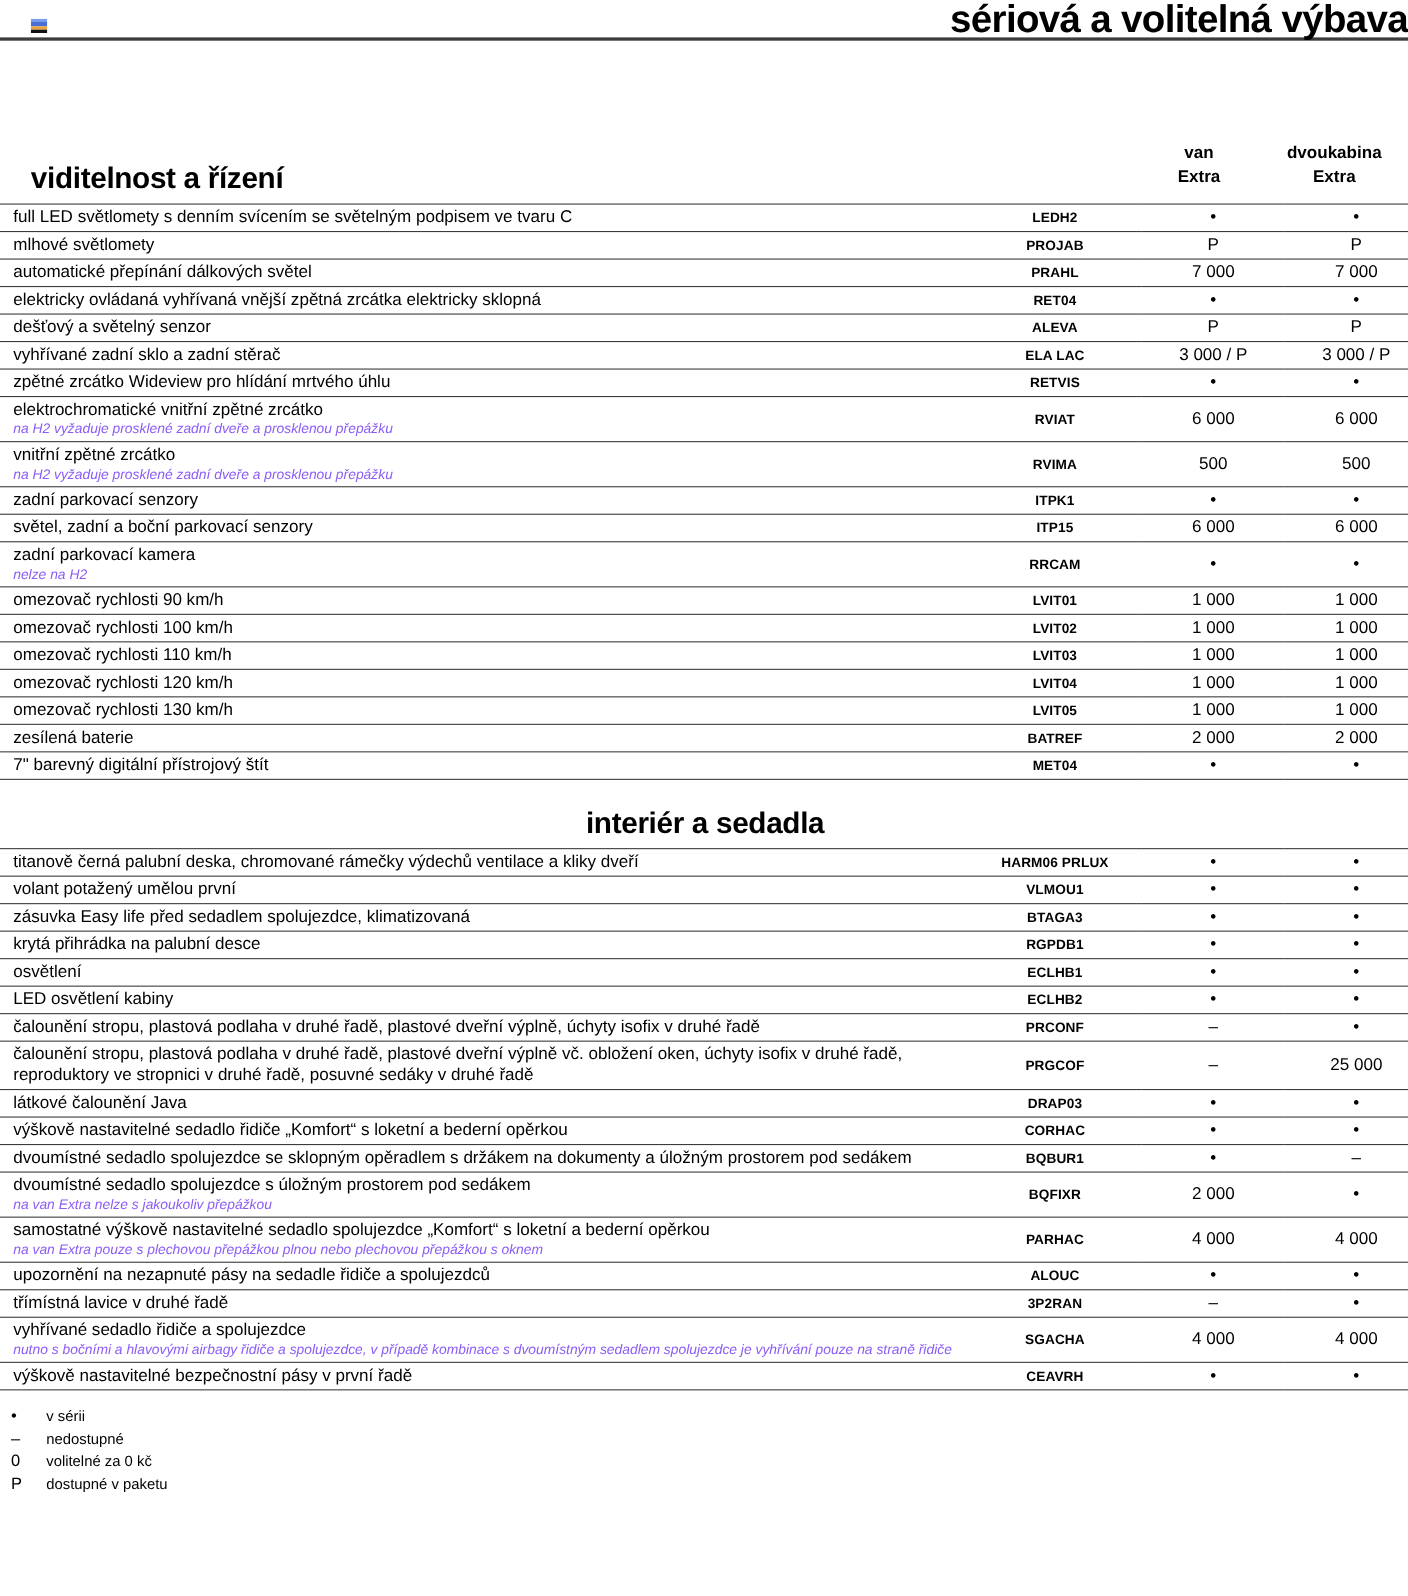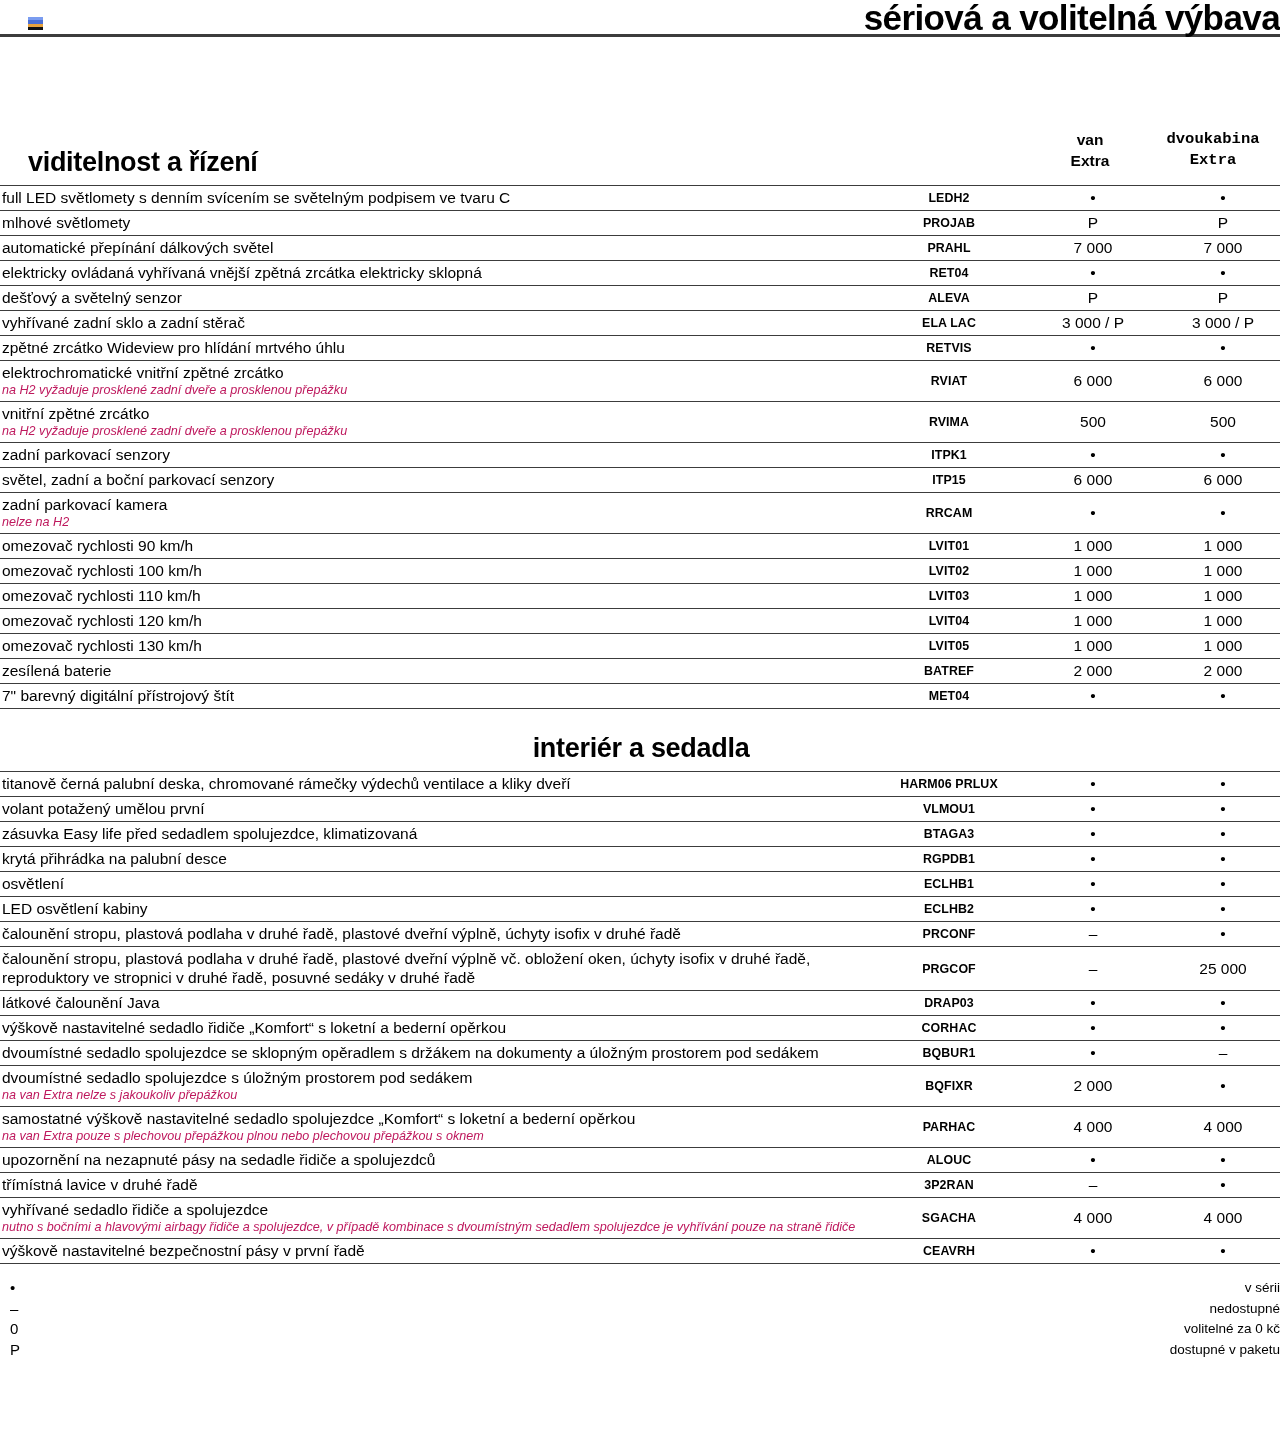--- a/index.html
+++ b/index.html
@@ -58,21 +58,21 @@
   .col-head {
     position: absolute;
     top: 92px;
     text-align: center;
     font-size: 15.5px;
     font-weight: bold;
     line-height: 21px;
   }
   .col-head .l2 { display: block; }
   .col-head-van { left: 1020px; width: 140px; }
-  .col-head-dk  { left: 1146px; width: 134px; font-family: Liberation Mono, monospace; }
+  .col-head-dk  { left: 1146px; width: 134px; }
 
   
   .section-title {
     font-size: 27px;
     font-weight: bold;
     letter-spacing: -0.3px;
     padding: 0 0 6px 2px;
     margin: 0;
     line-height: 34px;
   }
@@ -86,21 +86,21 @@
   }
   table.spec tr { border-bottom: 1.6px solid #3c3c3c; }
   table.spec tr.first-row { border-top: 1.6px solid #3c3c3c; }
 
   td {
     padding: 0;
     vertical-align: middle;
   }
   td.c-name {
     width: 862px;
-    padding: 2px 6px 3px 2px;
+    padding: 2px 6px 3px 12px;
     font-size: 15.5px;
     line-height: 19px;
   }
   td.c-code {
     width: 158px;
     text-align: center;
     font-size: 12.4px;
     font-weight: bold;
     letter-spacing: 0.1px;
     margin-top: 40px;
@@ -111,35 +111,35 @@
     font-size: 15.5px;
     white-space: nowrap;
   }
   td.c-val.last { width: 130px; }
 
   .sub {
     display: block;
     font-size: 12.6px;
     font-style: italic;
     line-height: 16px;
-    color: #be185d;
+    color: #8b5cf6;
     margin-top: 0px;
   }
   .nm { display: block; }
 
   
   .legend {
     margin-top: 14px;
     padding-left: 10px;
     font-size: 13.5px;
     line-height: 20.5px;
   }
   .legend-row { display: flex; }
   .legend-sym { width: 32px; flex: 0 0 32px; }
-  .legend-txt { flex: 1 1 auto; text-align: right; }
+  .legend-txt { flex: 1 1 auto; }
   .dotglyph { font-size: 15px; line-height: 20.5px; }
 </style>
 </head>
 <body>
 
 <div class="page-header">
   <div class="brand-logo">
     <i style="background:#7a9cf0"></i>
     <i style="background:#4a6fd4"></i>
     <i style="background:#e8a33d"></i>

